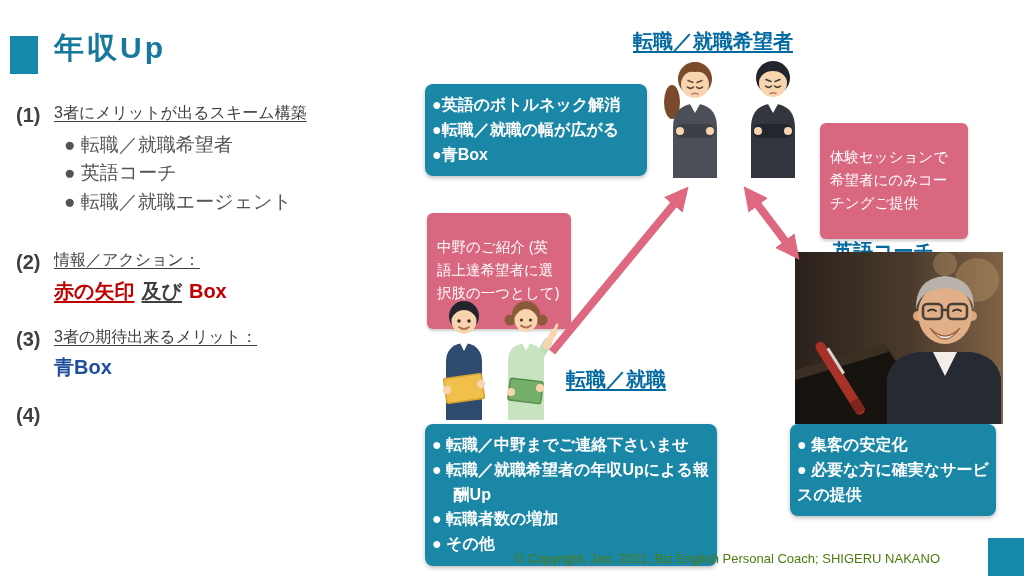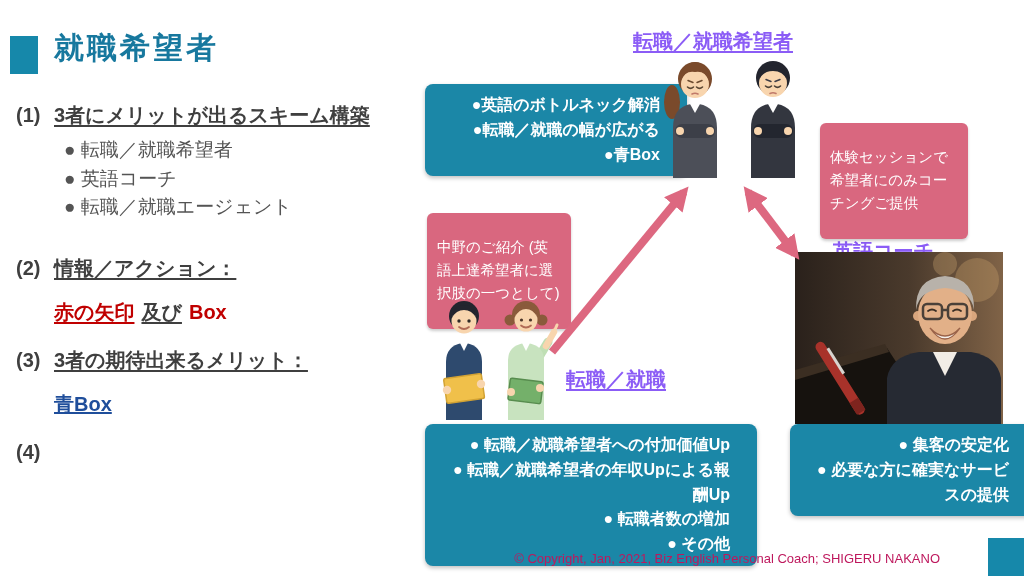--- a/index.html
+++ b/index.html
@@ -10,66 +10,66 @@
   
   .title-accent{position:absolute;left:10px;top:36px;width:28px;height:38px;background:#1688aa;}
   .title{position:absolute;left:54px;top:28px;margin:0;font-size:30px;font-weight:700;
          color:#17789e;letter-spacing:3px;}
   
   .left-list{position:absolute;left:16px;top:102px;width:412px;color:#3f3f3f;}
   .li{display:flex;align-items:flex-start;margin-bottom:21px;}
   .num{flex:none;width:38px;font-weight:700;font-size:20px;line-height:1.35;}
   .content{flex:1;min-width:0;}
   .narrow{max-width:318px;}
-  .heading{font-weight:700;font-size:20px;line-height:1.35;text-decoration:underline;text-underline-offset:3px;}
+  .heading{font-weight:400;font-size:16px;line-height:1.35;text-decoration:underline;text-underline-offset:3px;}
   .bullets{margin:7px 0 12px 10px;font-size:19px;font-weight:400;color:#545454;line-height:1.5;}
-  .subline{margin-top:17px;font-size:20px;font-weight:700;}
+  .subline{margin-top:7px;font-size:20px;font-weight:700;}
   .subline span{margin-right:7px;}
   .u{text-decoration:underline;text-underline-offset:3px;}
   .red{color:#c00000;}
-  .blue{color:#1f4e9b;text-decoration:underline;}
+  .blue{color:#1f4e9b;}
   .contact{margin-top:6px;font-size:17px;font-weight:400;color:#595959;line-height:1.35;}
   
-  .label-red{position:absolute;color:#8b5cf6;font-weight:700;font-size:20px;
+  .label-red{position:absolute;color:#0369a1;font-weight:700;font-size:20px;
              text-decoration:underline;text-underline-offset:3px;line-height:1.5;}
   .seeker-label{left:633px;top:26px;}
   .coach-label{left:833px;top:236px;}
   .agent-label{left:566px;top:364px;}
   
   .tealbox{position:absolute;background:#1b87a7;color:#ffffff;border-radius:8px;
-           padding:9px 27px;font-size:16px;font-weight:700;line-height:1.55;
-           box-shadow:0 2px 4px rgba(0,0,0,.25);text-align:right;}
+           padding:9px 7px;font-size:16px;font-weight:700;line-height:1.55;
+           box-shadow:0 2px 4px rgba(0,0,0,.25);}
   .seekers-benefits{left:425px;top:84px;width:208px;}
   .agent-benefits{left:425px;top:424px;width:278px;}
   .coach-benefits{left:790px;top:424px;width:192px;}
   .hang{padding-left:1.35em;text-indent:-1.35em;}
   
   .rosebox{position:absolute;background:#d9677f;color:#ffffff;border-radius:6px;
            padding:23px 10px;font-size:14.5px;font-weight:400;line-height:1.6;
            box-shadow:0 2px 3px rgba(0,0,0,.2);}
   .intro-box{left:427px;top:213px;width:124px;}
   .session-box{left:820px;top:123px;width:128px;}
   
   .illu{position:absolute;}
   .seekers-illustration{left:655px;top:50px;width:160px;height:128px;}
   .agents-illustration{left:424px;top:294px;width:148px;height:126px;}
   .coach-photo{left:795px;top:252px;width:208px;height:172px;}
   
   .arrows{position:absolute;left:0;top:0;width:1024px;height:576px;pointer-events:none;z-index:9;}
   
-  .footer{position:absolute;right:84px;bottom:10px;font-size:13px;color:#be185d;margin-left:12px;}
+  .footer{position:absolute;right:84px;bottom:10px;font-size:13px;color:#4d7c0f;margin-left:12px;}
   .corner{position:absolute;right:0;bottom:0;width:36px;height:38px;background:#1688aa;}
 </style>
 </head>
 <body>
 
 <div class="slide">
 
   <div class="title-accent"></div>
-  <h1 class="title">就職希望者</h1>
+  <h1 class="title">年収Up</h1>
 
   <div class="left-list">
 
     <div class="li">
       <span class="num">(1)</span>
       <div class="content">
         <div class="heading">3者にメリットが出るスキーム構築</div>
         <div class="bullets">
           <div>● 転職／就職希望者</div>
           <div>● 英語コーチ</div>
@@ -113,21 +113,21 @@
   <div class="tealbox seekers-benefits">
     <div>●英語のボトルネック解消</div>
     <div>●転職／就職の幅が広がる</div>
     <div>●青Box</div>
   </div>
 
   <div class="rosebox intro-box">中野のご紹介 (英語上達希望者に選択肢の一つとして)</div>
   <div class="rosebox session-box">体験セッションで希望者にのみコーチングご提供</div>
 
   <div class="tealbox agent-benefits">
-    <div class="hang">● 転職／就職希望者への付加価値Up</div>
+    <div class="hang">● 転職／中野までご連絡下さいませ</div>
     <div class="hang">● 転職／就職希望者の年収Upによる報酬Up</div>
     <div class="hang">● 転職者数の増加</div>
     <div class="hang">● その他</div>
   </div>
 
   <div class="tealbox coach-benefits">
     <div>● 集客の安定化</div>
     <div>● 必要な方に確実なサービスの提供</div>
   </div>
 

